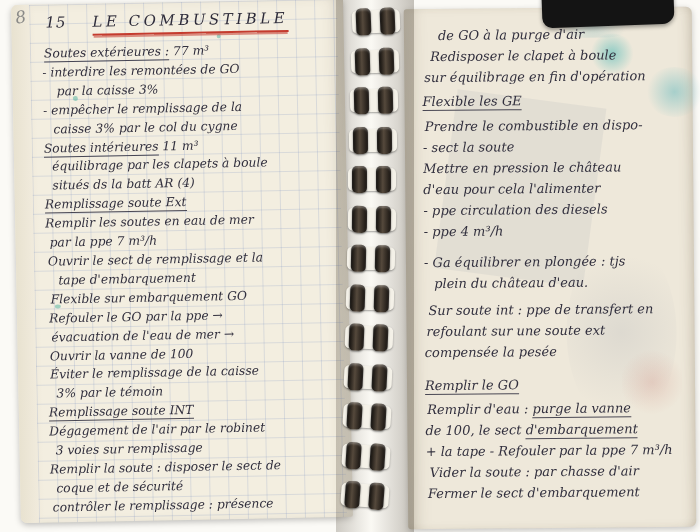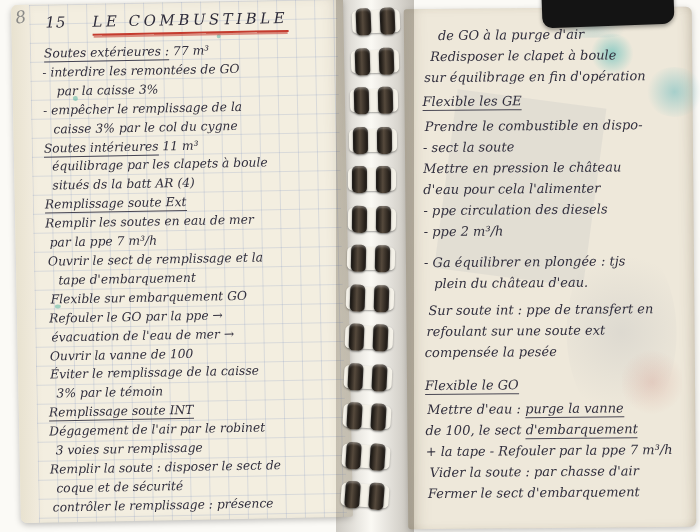--- a/index.html
+++ b/index.html
@@ -121,28 +121,28 @@
     <div class="right-lines" id="right-lines">
         <div class="hline" style="margin-left: 16px;"><span>de GO à la purge d'air</span></div>
         <div class="hline" style="margin-left: 8px;"><span>Redisposer le clapet à boule</span></div>
         <div class="hline" style="margin-left: 2px;"><span>sur équilibrage en fin d'opération</span></div>
         <div class="hline" style="margin-top: 3px;"><span class="u">Flexible les GE</span></div>
         <div class="hline" style="margin-left: 2px; margin-top: 4px;"><span>Prendre le combustible en dispo-</span></div>
         <div class="hline"><span>- sect la soute</span></div>
         <div class="hline"><span>Mettre en pression le château</span></div>
         <div class="hline"><span>d'eau pour cela l'alimenter</span></div>
         <div class="hline"><span>- ppe circulation des diesels</span></div>
-        <div class="hline"><span>- ppe 2 m³/h</span></div>
+        <div class="hline"><span>- ppe 4 m³/h</span></div>
         <div class="hline" style="margin-top: 10px;"><span>- Ga équilibrer en plongée : tjs</span></div>
         <div class="hline" style="margin-left: 10px;"><span>plein du château d'eau.</span></div>
         <div class="hline" style="margin-left: 4px; margin-top: 6px;"><span>Sur soute int : ppe de transfert en</span></div>
         <div class="hline" style="margin-left: 2px;"><span>refoulant sur une soute ext</span></div>
         <div class="hline"><span>compensée la pesée</span></div>
-        <div class="hline" style="margin-top: 12px;"><span class="u">Flexible le GO</span></div>
-        <div class="hline" style="margin-left: 2px; margin-top: 3px;"><span>Mettre d'eau : </span><span class="u">purge la vanne</span></div>
+        <div class="hline" style="margin-top: 12px;"><span class="u">Remplir le GO</span></div>
+        <div class="hline" style="margin-left: 2px; margin-top: 3px;"><span>Remplir d'eau : </span><span class="u">purge la vanne</span></div>
         <div class="hline"><span>de 100, le sect </span><span class="u">d'embarquement</span></div>
         <div class="hline"><span>+ la tape - Refouler par la ppe 7 m³/h</span></div>
         <div class="hline" style="margin-left: 4px;"><span>Vider la soute : par chasse d'air</span></div>
         <div class="hline" style="margin-left: 2px;"><span>Fermer le sect d'embarquement</span></div>
       </div>
   </div>
 
   <div class="spiral" id="spiral">
     <div class="spiral-shadow"></div>
   <div class="loop" style="top: 8px; left: 10px; transform: rotate(-2deg);">

